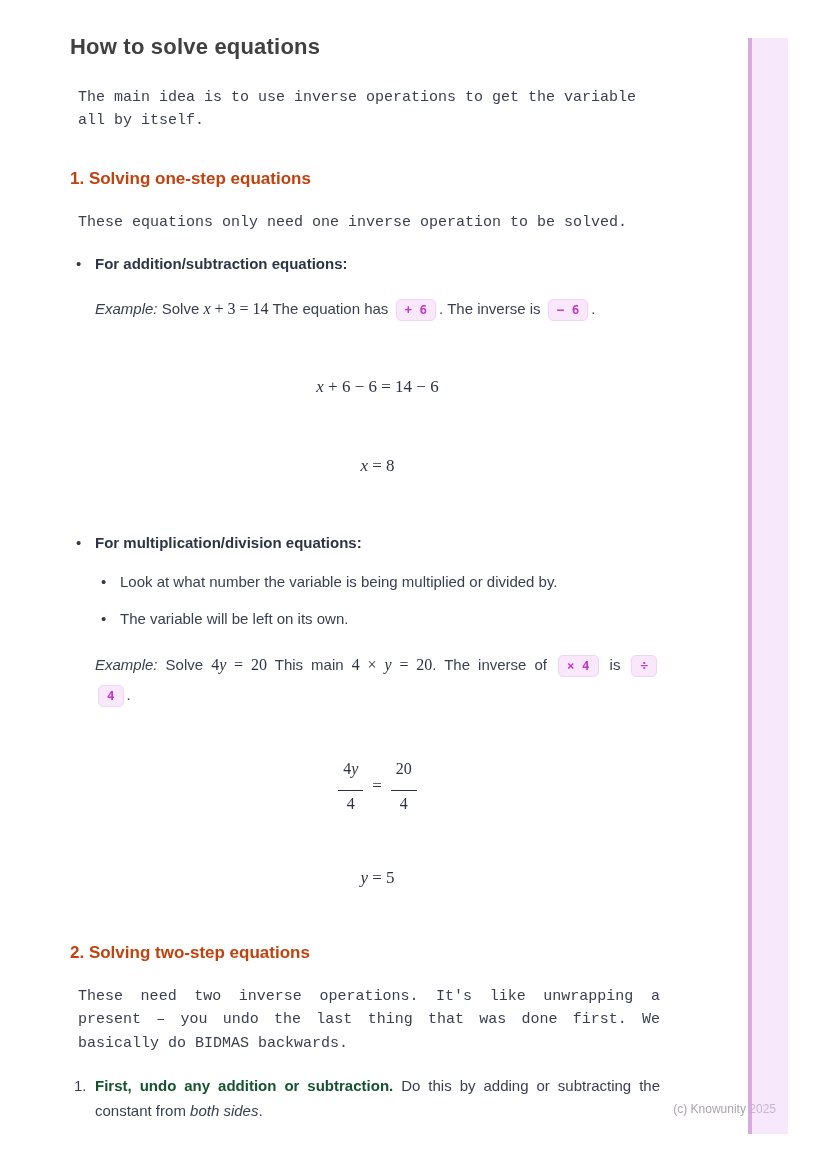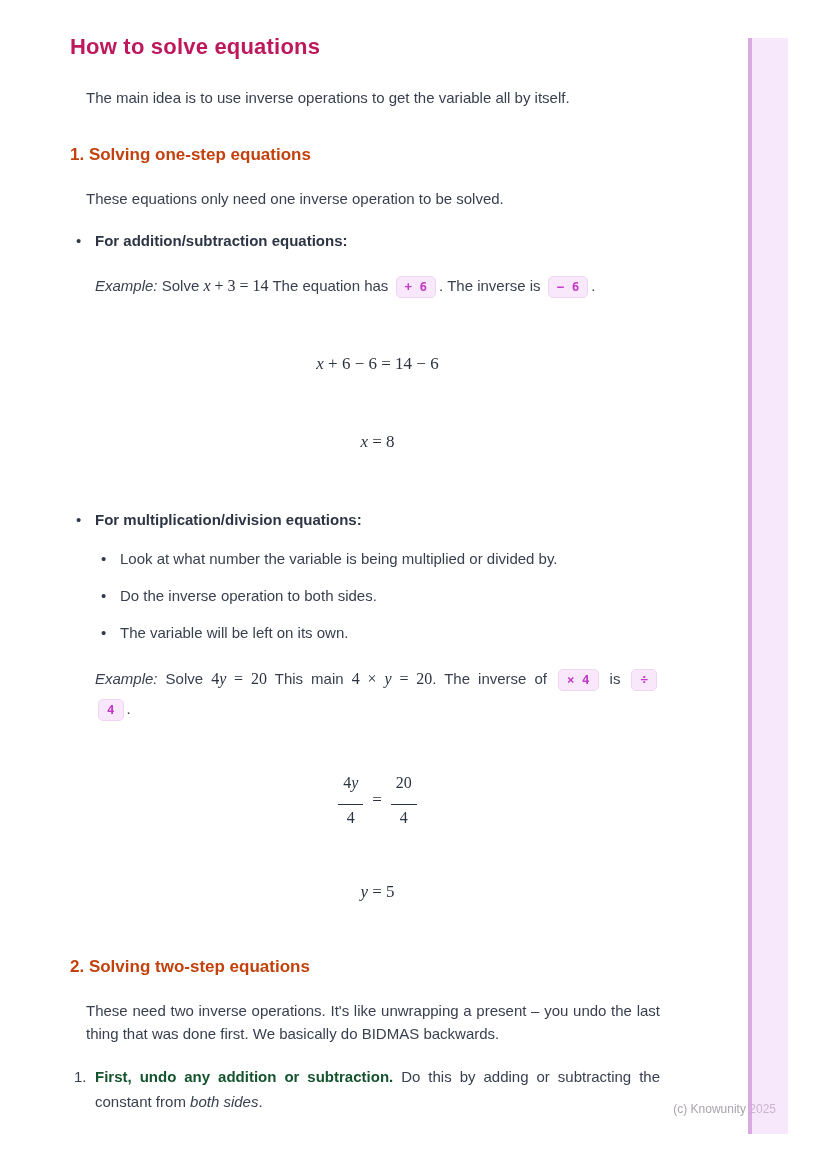--- a/index.html
+++ b/index.html
@@ -7,29 +7,29 @@
   body {
     width:828px; height:1171px; overflow:hidden; position:relative;
     background:#ffffff;
     font-family:"Liberation Sans","DejaVu Sans",sans-serif;
     color:#383f4e;
   }
   .content {
     position:absolute; left:70px; top:34px; width:590px; z-index:1;
   }
   h1.doc-title {
-    font-size:22px; font-weight:800; color:#be185d;
+    font-size:22px; font-weight:800; color:#404040;
     margin:0 0 26px 0; letter-spacing:0.2px;
   }
   h2.sec-heading {
     font-size:17px; font-weight:700; color:#c2410c;
     margin:36px 0 22px 0;
   }
   p.body-text {
-    font-size:15px; line-height:1.55; margin:0 0 16px 16px;
+    font-size:15px; line-height:1.55; margin:0 0 16px 8px;font-family:Liberation Mono, monospace;
   }
   .justify { text-align:justify; }
 
   ul.blist { list-style:none; margin:18px 0 16px 0; padding:0; }
   ul.blist > li { position:relative; padding-left:25px; margin:0 0 14px 0;
     font-size:15px; line-height:1.55; }
   ul.blist > li::before {
     content:"•"; position:absolute; left:6px; top:0; color:#333a47;
   }
   ul.blist ul.blist { margin:16px 0 14px 0; }
@@ -102,21 +102,20 @@
       <span class="b-label">For addition/subtraction equations:</span>
       <p class="example-p"><span class="ex-label">Example:</span><span> Solve </span><span class="math-inline"><i>x</i><span> + 3 = 14</span></span><span> The equation has </span><span class="badge">+ 6</span><span>. The inverse is </span><span class="badge">− 6</span><span>.</span></p>
       <div class="display-math"><i class="math-var">x</i><span> + 6 − 6 = 14 − 6</span></div>
       <div class="display-math"><i class="math-var">x</i><span> = 8</span></div>
     </li>
 
     <li>
       <span class="b-label">For multiplication/division equations:</span>
       <ul class="blist">
         <li>Look at what number the variable is being multiplied or divided by.</li>
-        <li>Do the inverse operation to both sides.</li>
         <li>The variable will be left on its own.</li>
       </ul>
       <div class="example-p">
         <div class="ex-line-full"><span class="ex-label">Example:</span><span> Solve </span><span class="math-inline"><span>4</span><i>y</i><span> = 20</span></span><span> This main </span><span class="math-inline"><span>4 × </span><i>y</i><span> = 20</span></span><span>. The inverse of </span><span class="badge">× 4</span><span> is </span><span class="badge">÷</span></div>
         <div class="ex-line-rest"><span class="badge">4</span><span>.</span></div>
       </div>
       <div class="display-math"><span class="frac"><span class="num"><span>4</span><i class="math-var">y</i></span><span class="den">4</span></span><span class="frac-eq">=</span><span class="frac"><span class="num">20</span><span class="den">4</span></span></div>
       <div class="display-math"><i class="math-var">y</i><span> = 5</span></div>
     </li>
   </ul>

